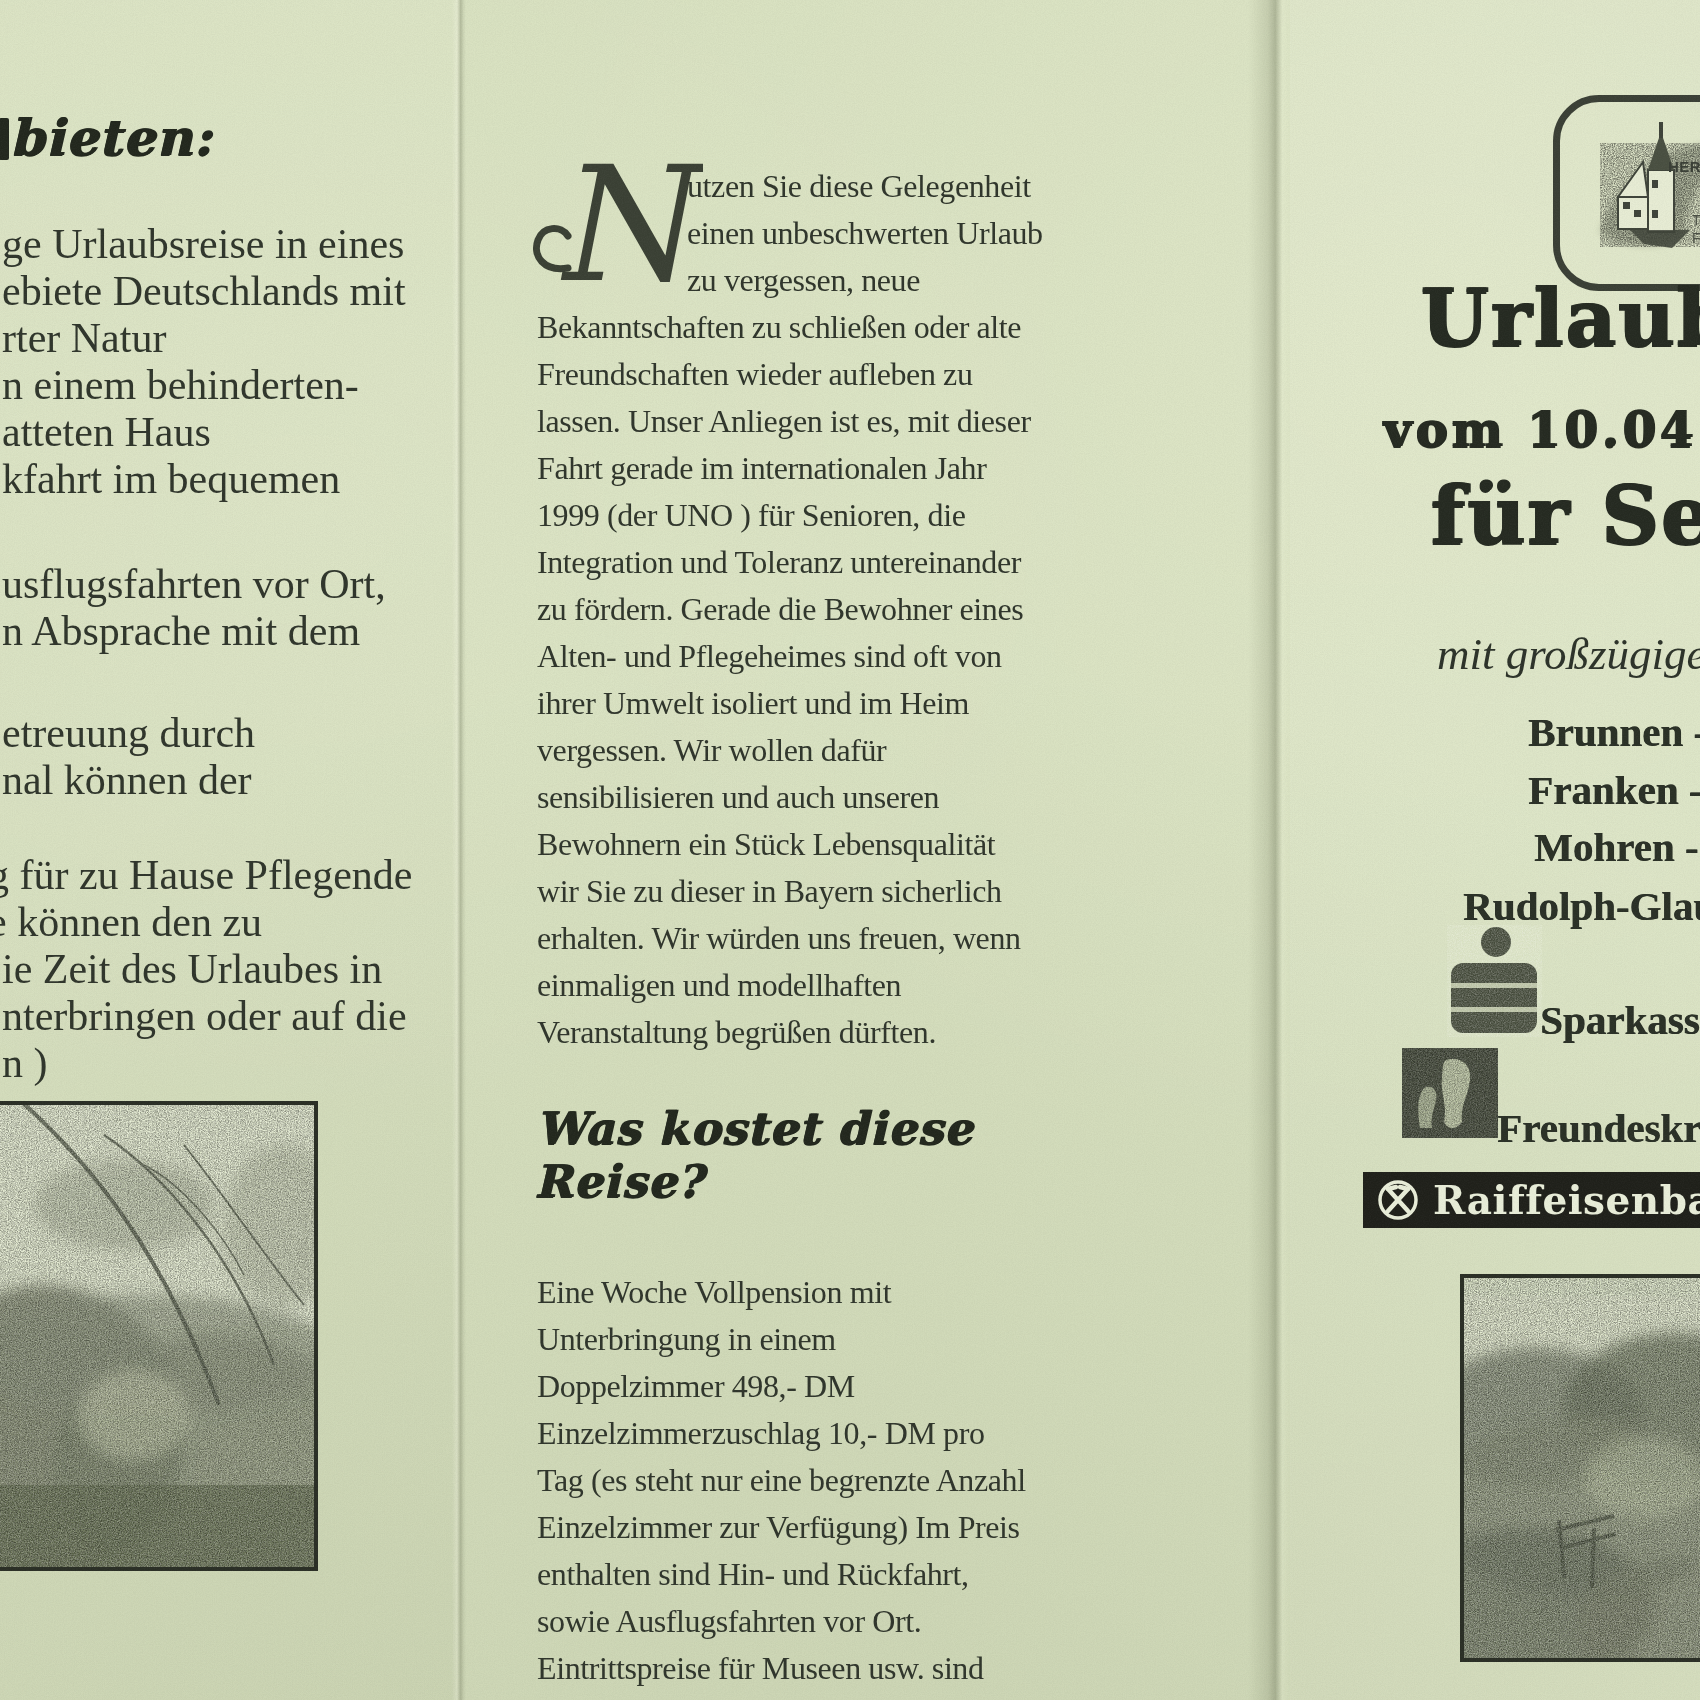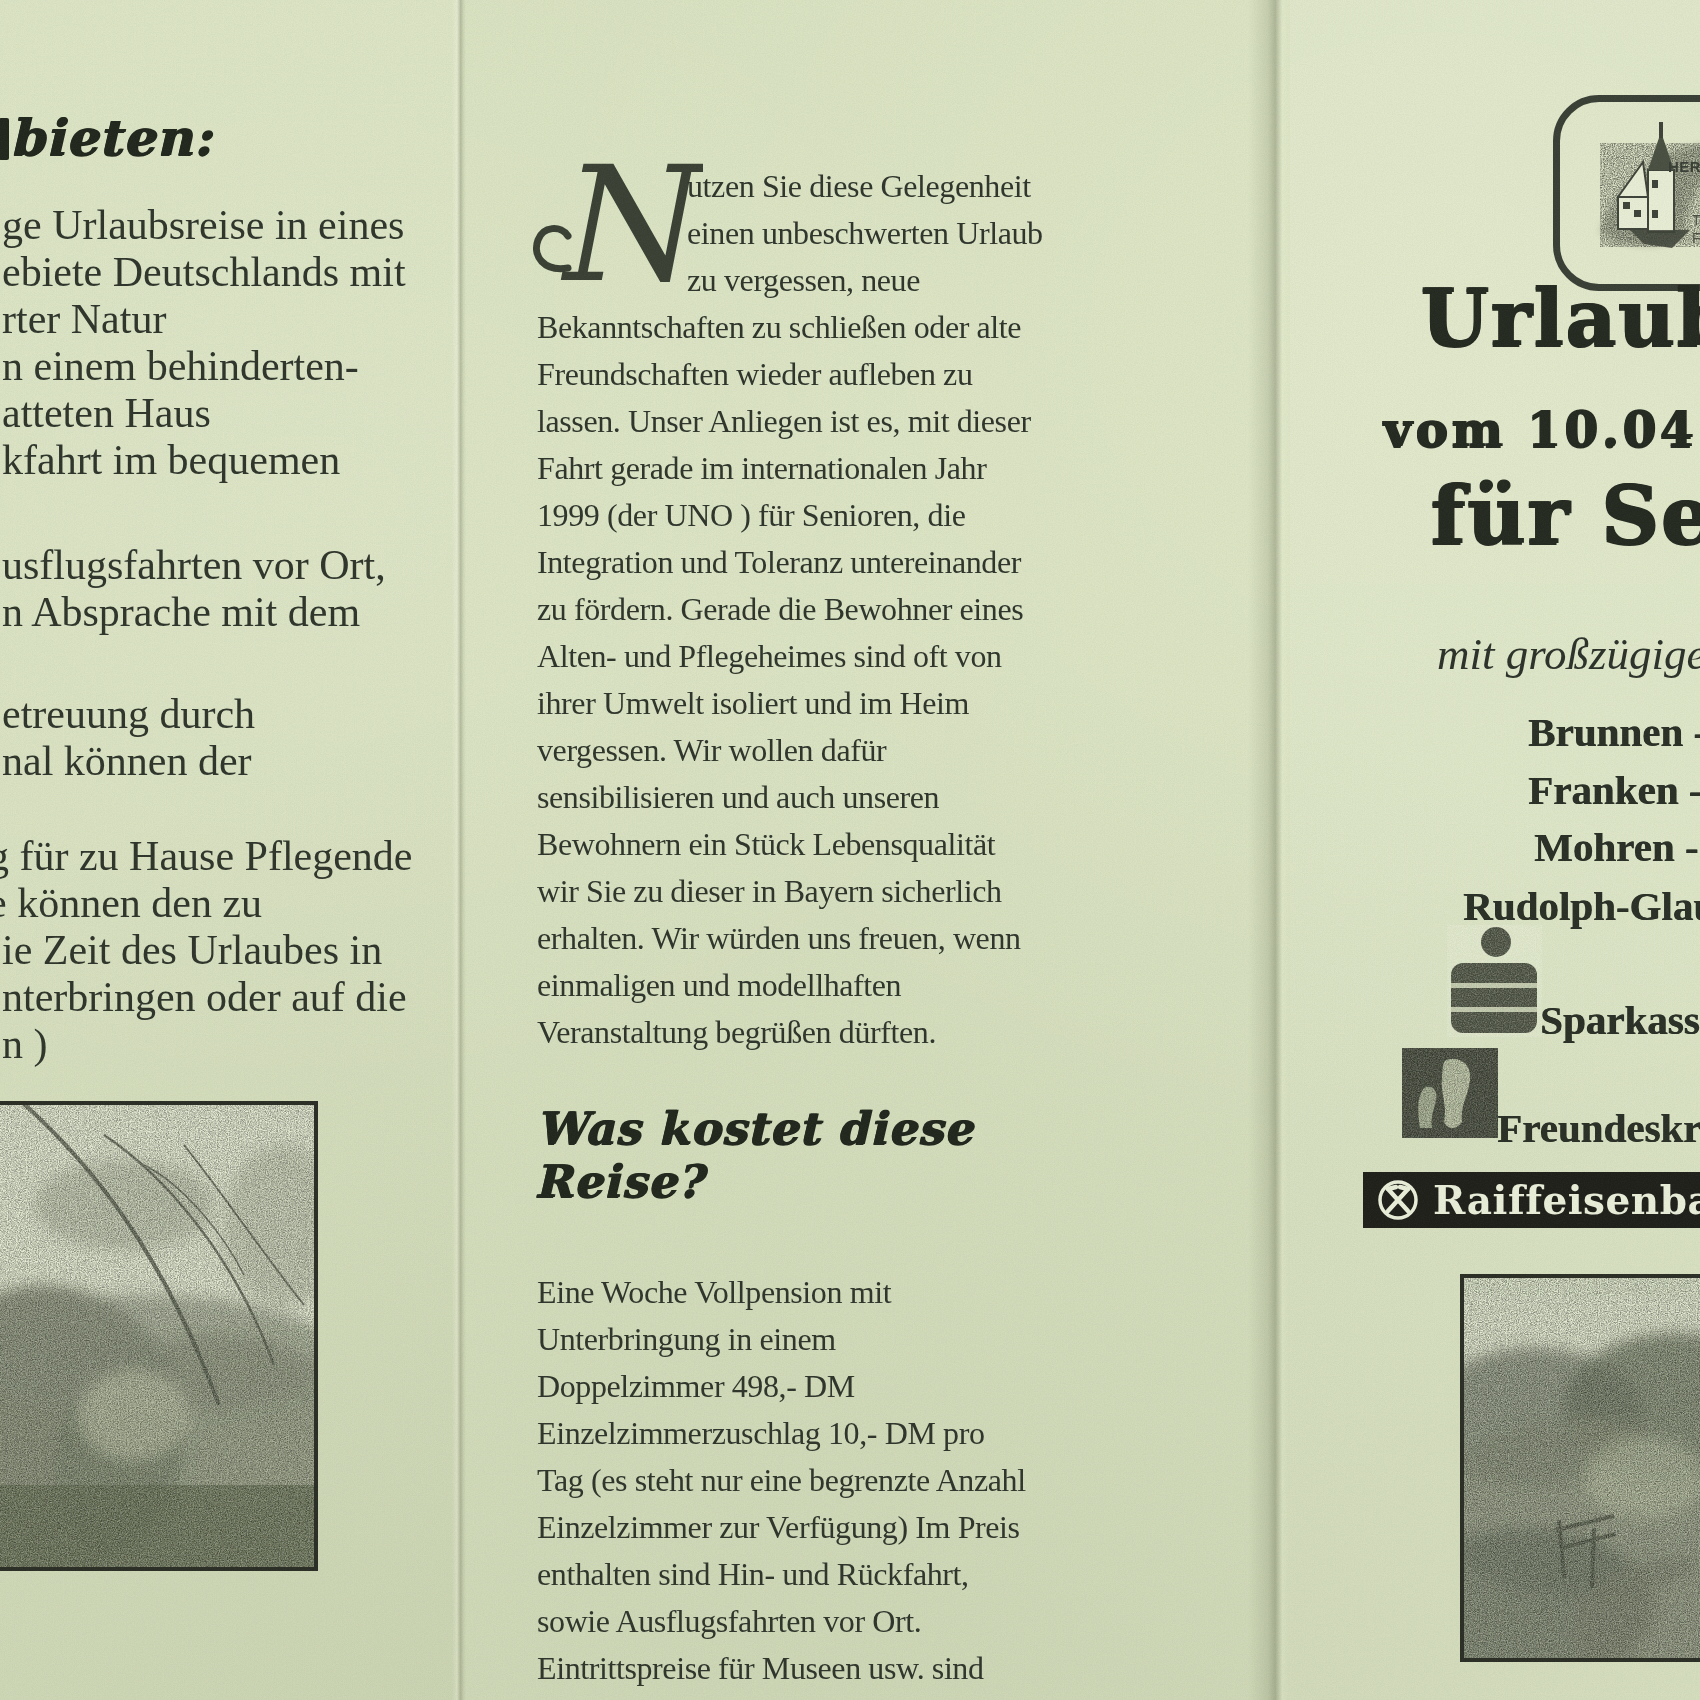--- a/index.html
+++ b/index.html
@@ -36,21 +36,21 @@
     transform:skewX(-2deg);transform-origin:left bottom;margin:0;
   }
   .fat{
     font-family:"DejaVu Serif",serif;font-weight:bold;color:#262b22;
     text-shadow:2px 0 0 currentColor,0 1.5px 0 currentColor;white-space:nowrap;
   }
 
   .panel-left{position:absolute;left:2px;top:108px;}
   .panel-left h2{font-size:50px;margin:0 0 0 10px;}
   .lgroup{margin:0;}
-  .g1{margin-top:35px;} .g2{margin-top:58px;} .g3{margin-top:55px;} .g4{margin-top:48px;}
+  .g1{margin-top:54px;} .g2{margin-top:58px;} .g3{margin-top:55px;} .g4{margin-top:48px;}
   .head-frag{position:absolute;left:-3px;top:10px;width:10px;height:42px;background:#23281e;border-radius:2px;}
 
   .panel-middle{position:absolute;left:537px;top:163px;width:620px;}
   .para1 .mline:nth-child(-n+3){padding-left:150px;}
   .panel-middle h3{font-size:45px;margin:46px 0 0 0;}
   .para2{margin-top:61px;}
   .dropcap-svg{position:absolute;left:528px;top:148px;}
 
   .logo-box{
     position:absolute;left:1553px;top:95px;width:210px;height:182px;

